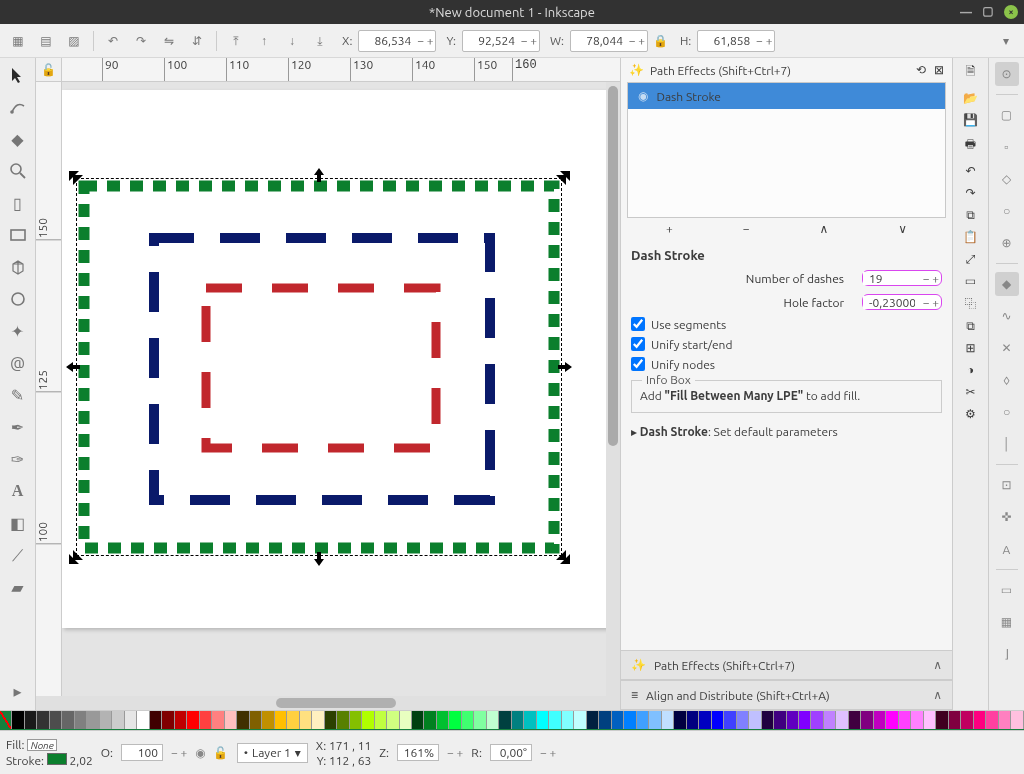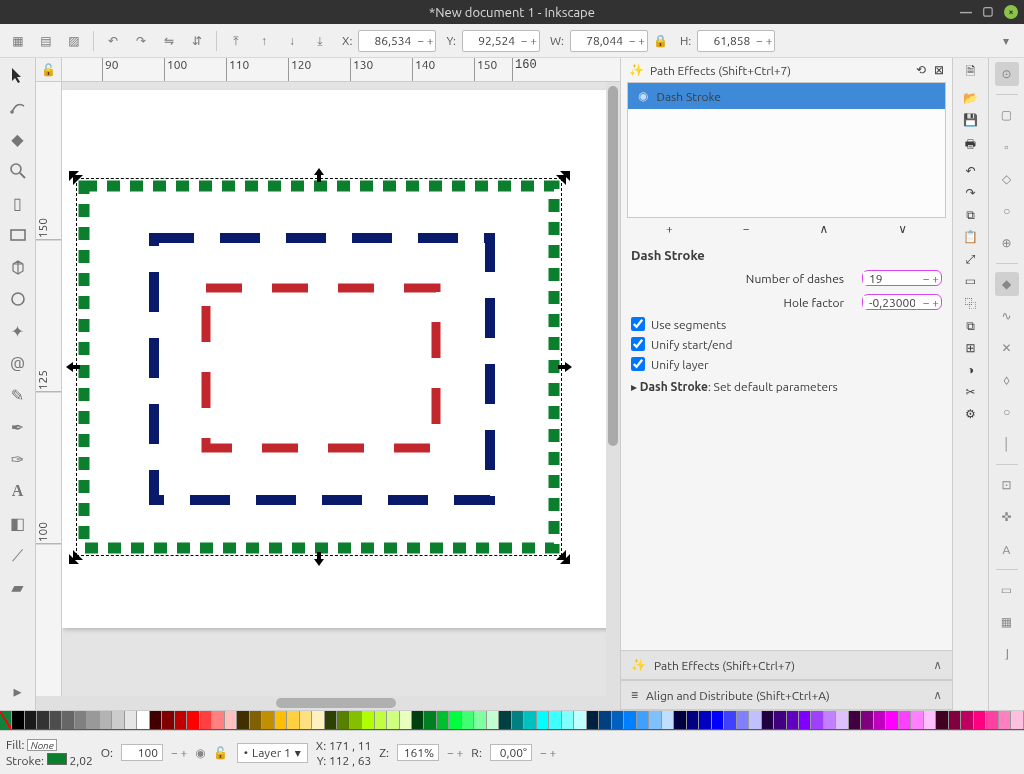--- a/index.html
+++ b/index.html
@@ -280,22 +280,26 @@
    <div class="chk">
           <input type="checkbox" checked="" style="">
           <span>Use segments</span>
         </div>
    <div class="chk">
           <input type="checkbox" checked="" style="">
           <span>Unify start/end</span>
         </div>
    <div class="chk">
           <input type="checkbox" checked="" style="">
-          <span>Unify layer</span>
+          <span>Unify nodes</span>
         </div>
+   <div class="infobox">
+    <span class="leg">Info Box</span>
+    <span>Add </span><b>"Fill Between Many LPE"</b><span> to add fill.</span>
+   </div>
    <div class="defrow">
     <span>▸ </span><b>Dash Stroke</b><span>: Set default parameters</span>
    </div>
    <div style="flex:1"></div>
    <div class="tabrow">
     <span>✨</span>
     <span>Path Effects  (Shift+Ctrl+7)</span>
           <span class="exp">∧</span>
    </div>
    <div class="tabrow">

